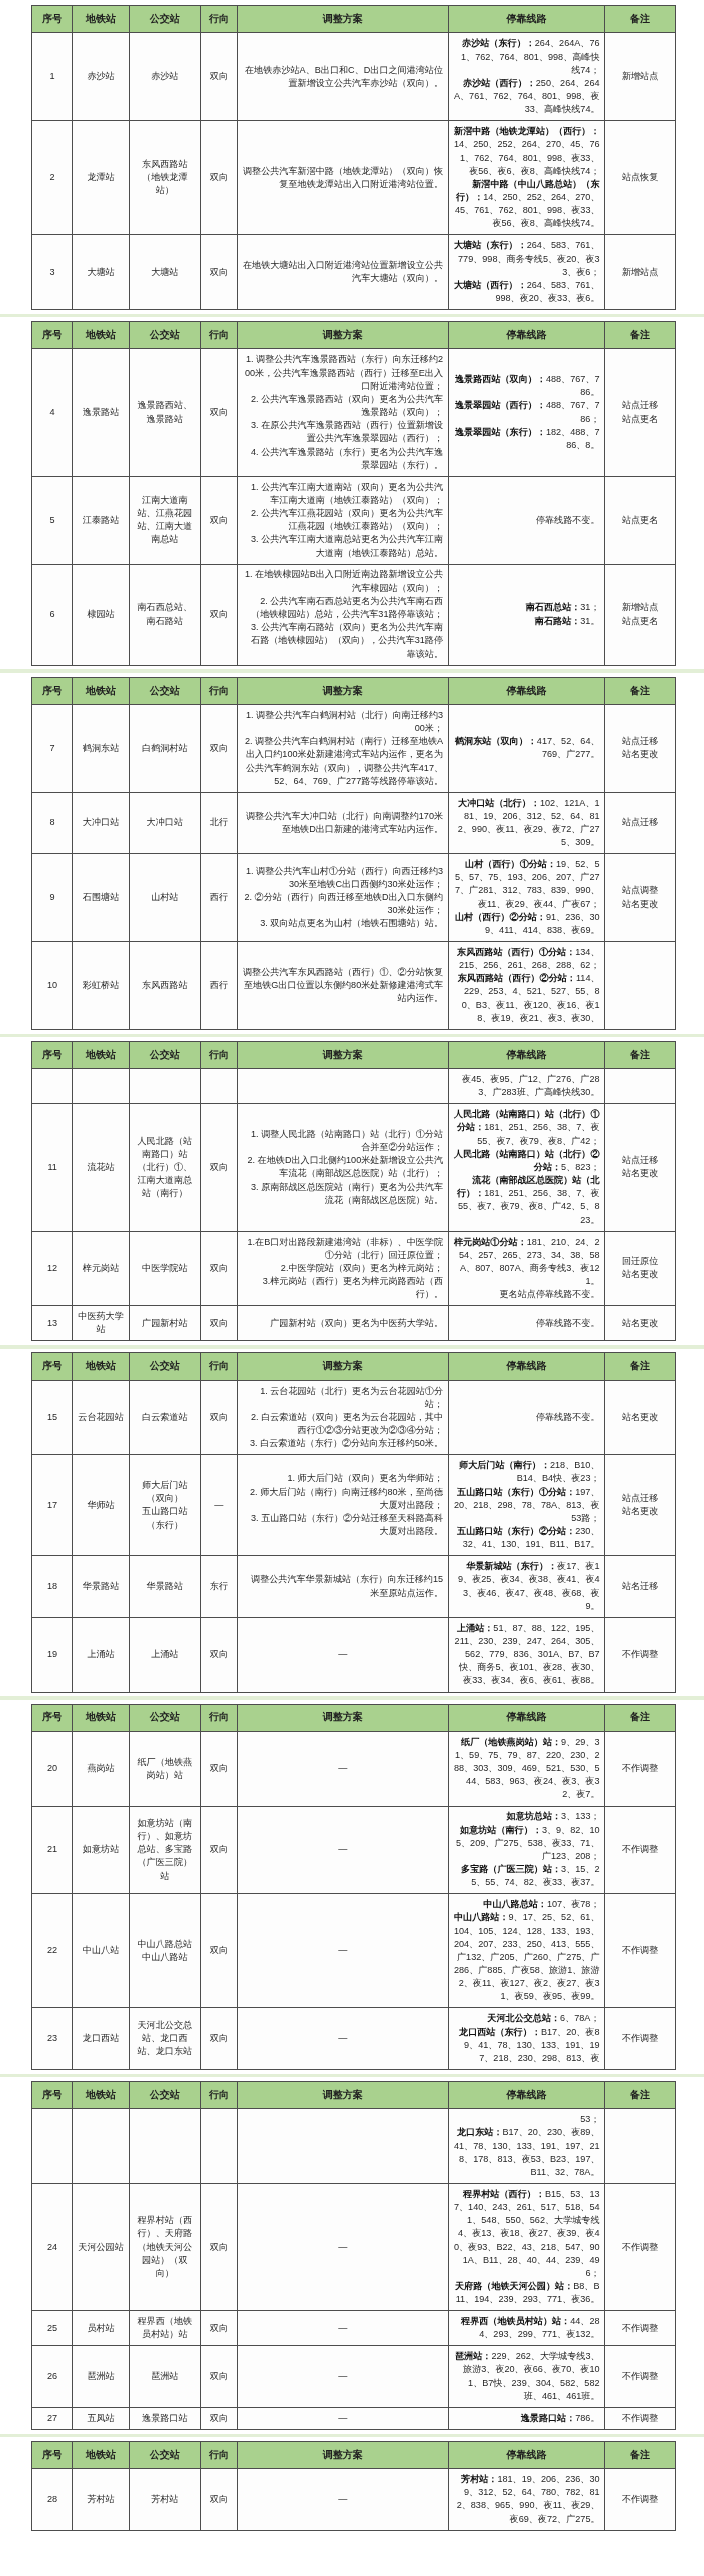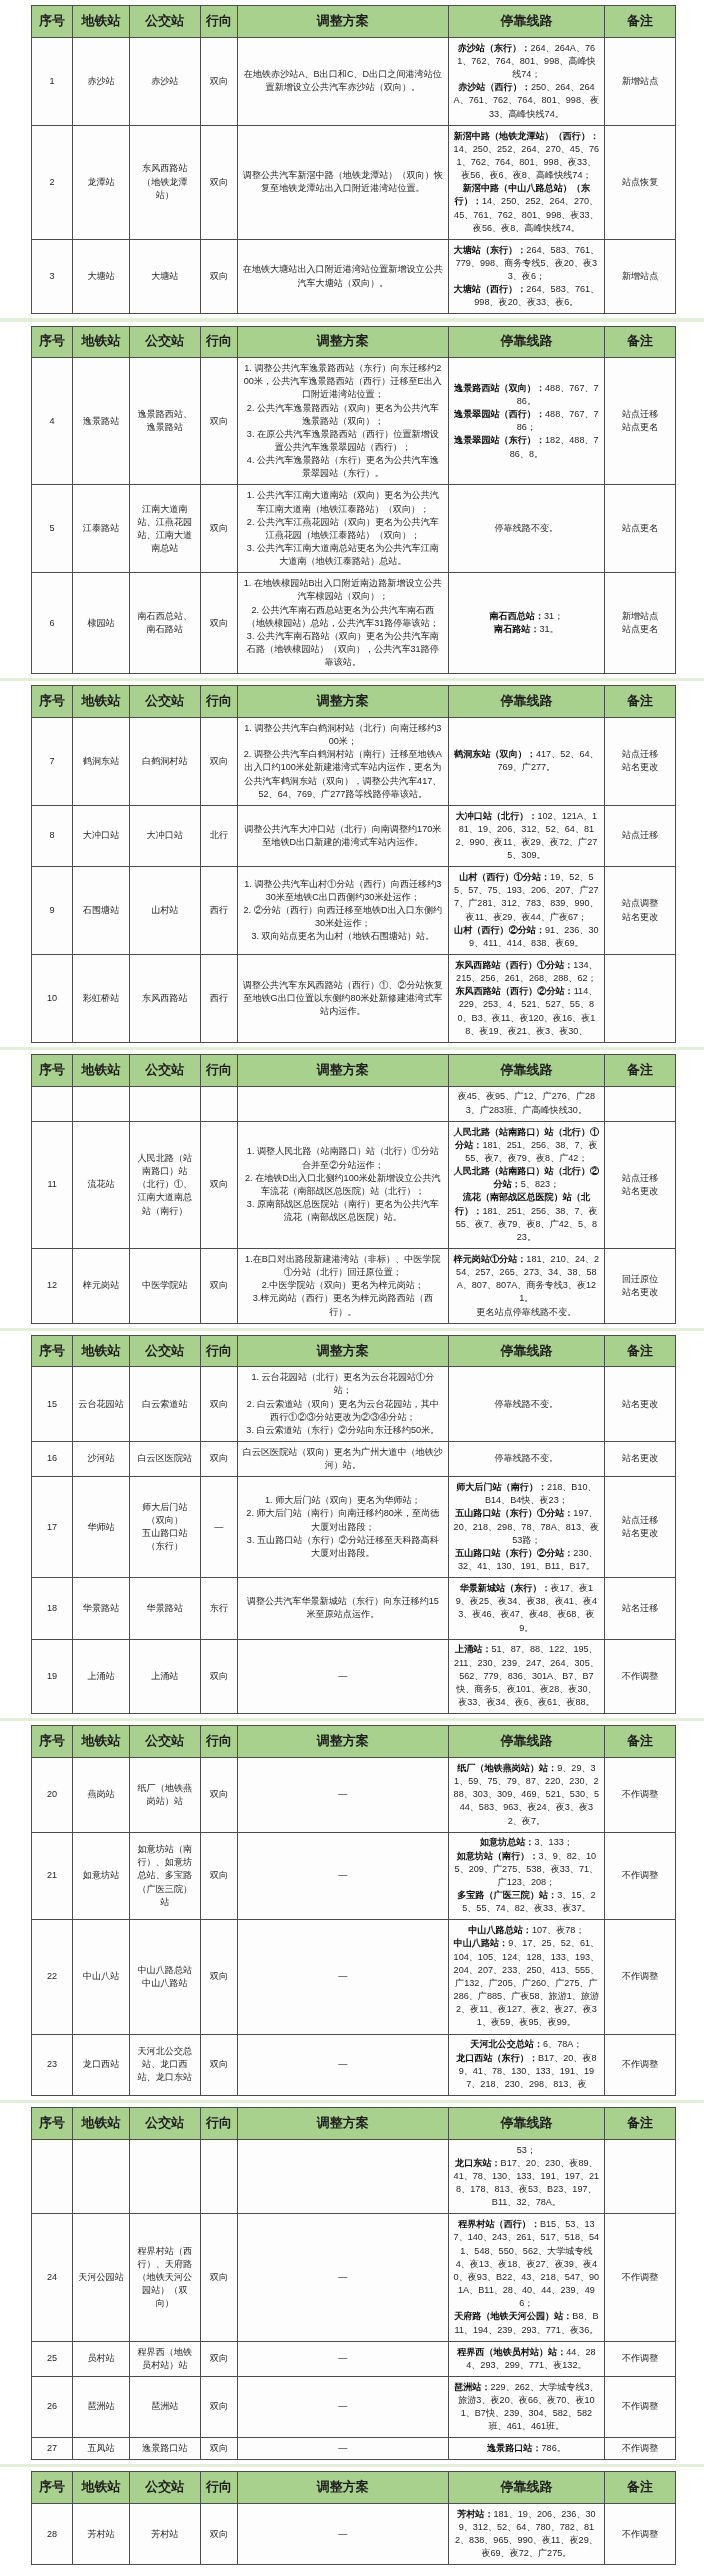--- a/index.html
+++ b/index.html
@@ -1,23 +1,23 @@
 <!DOCTYPE html>
 <html lang="zh" style="font-size:10.4px"><head>
 <meta charset="utf-8">
 <style>
   html,body{margin:0;padding:0;background:#ffffff;}
   body{width:705px;font-family:"Liberation Sans",sans-serif;color:#262626;}
   .page{padding:5.2px 29px 4.6px 31px;}
   table.adj-table{border-collapse:collapse;table-layout:fixed;width:100%;font-size:9.1px;line-height:1.45;}
   .adj-table th,.adj-table td{border:0.7px solid #4d4d4d;}
-  .adj-table th{background:#a9d18e;color:#1f1f1f;font-weight:bold;font-size:13px;padding:5.9px 2px;text-align:center;}
+  .adj-table th{background:#a9d18e;color:#1f1f1f;font-weight:bold;font-size:10px;padding:5.9px 2px;text-align:center;}
   .adj-table td{padding:3.9px 4.6px;vertical-align:middle;white-space:pre-line;word-break:break-all;background:#fdfdfd;}
   td.c-no,td.c-metro,td.c-bus,td.c-dir,td.c-note{text-align:center;}
-  td.c-plan,td.c-lines{text-align:center;}
+  td.c-plan,td.c-lines{text-align:right;}
   td.c-plan.dash{text-align:center;}
   .w-no{width:6.4%}.w-metro{width:8.8%}.w-bus{width:11%}.w-dir{width:5.8%}
   .w-plan{width:32.7%}.w-lines{width:24.3%}.w-note{width:11%}
   .b{font-weight:bold;color:#111;}
   .sep{height:3.3px;background:#e3efd7;margin:3.9px -29px 3.9px -31px;}
 </style>
 </head>
 <body>
 
 <div class="page" id="sections-root">
@@ -269,20 +269,29 @@
     <td class="c-dir">双向</td>
     <td class="c-plan">1.在B口对出路段新建港湾站（非标）、中医学院①分站（北行）回迁原位置；
 2.中医学院站（双向）更名为梓元岗站；
 3.梓元岗站（西行）更名为梓元岗路西站（西行）。</td>
     <td class="c-lines"><span class="b">梓元岗站①分站：</span><span>181、210、24、254、257、265、273、34、38、58A、807、807A、商务专线3、夜121。
 更名站点停靠线路不变。</span></td>
     <td class="c-note">回迁原位
 站名更改</td>
   </tr>
 
+  <tr>
+    <td class="c-no">13</td>
+    <td class="c-metro">中医药大学站</td>
+    <td class="c-bus">广园新村站</td>
+    <td class="c-dir">双向</td>
+    <td class="c-plan">广园新村站（双向）更名为中医药大学站。</td>
+    <td class="c-lines"><span>停靠线路不变。</span></td>
+    <td class="c-note">站名更改</td>
+  </tr>
 
 </tbody>
   </table>
 <div class="sep"></div>
   <table class="adj-table">
     <colgroup>
       <col class="w-no">
         <col class="w-metro">
         <col class="w-bus">
         <col class="w-dir">
@@ -307,29 +316,20 @@
     <td class="c-metro">云台花园站</td>
     <td class="c-bus">白云索道站</td>
     <td class="c-dir">双向</td>
     <td class="c-plan">1. 云台花园站（北行）更名为云台花园站①分站；
 2. 白云索道站（双向）更名为云台花园站，其中西行①②③分站更改为②③④分站；
 3. 白云索道站（东行）②分站向东迁移约50米。</td>
     <td class="c-lines"><span>停靠线路不变。</span></td>
     <td class="c-note">站名更改</td>
   </tr>
 
-  <tr>
-    <td class="c-no">16</td>
-    <td class="c-metro">沙河站</td>
-    <td class="c-bus">白云区医院站</td>
-    <td class="c-dir">双向</td>
-    <td class="c-plan">白云区医院站（双向）更名为广州大道中（地铁沙河）站。</td>
-    <td class="c-lines"><span>停靠线路不变。</span></td>
-    <td class="c-note">站名更改</td>
-  </tr>
 
   <tr>
     <td class="c-no">17</td>
     <td class="c-metro">华师站</td>
     <td class="c-bus">师大后门站（双向）
 五山路口站（东行）</td>
     <td class="c-dir">—</td>
     <td class="c-plan">1. 师大后门站（双向）更名为华师站；
 2. 师大后门站（南行）向南迁移约80米，至尚德大厦对出路段；
 3. 五山路口站（东行）②分站迁移至天科路高科大厦对出路段。</td>

